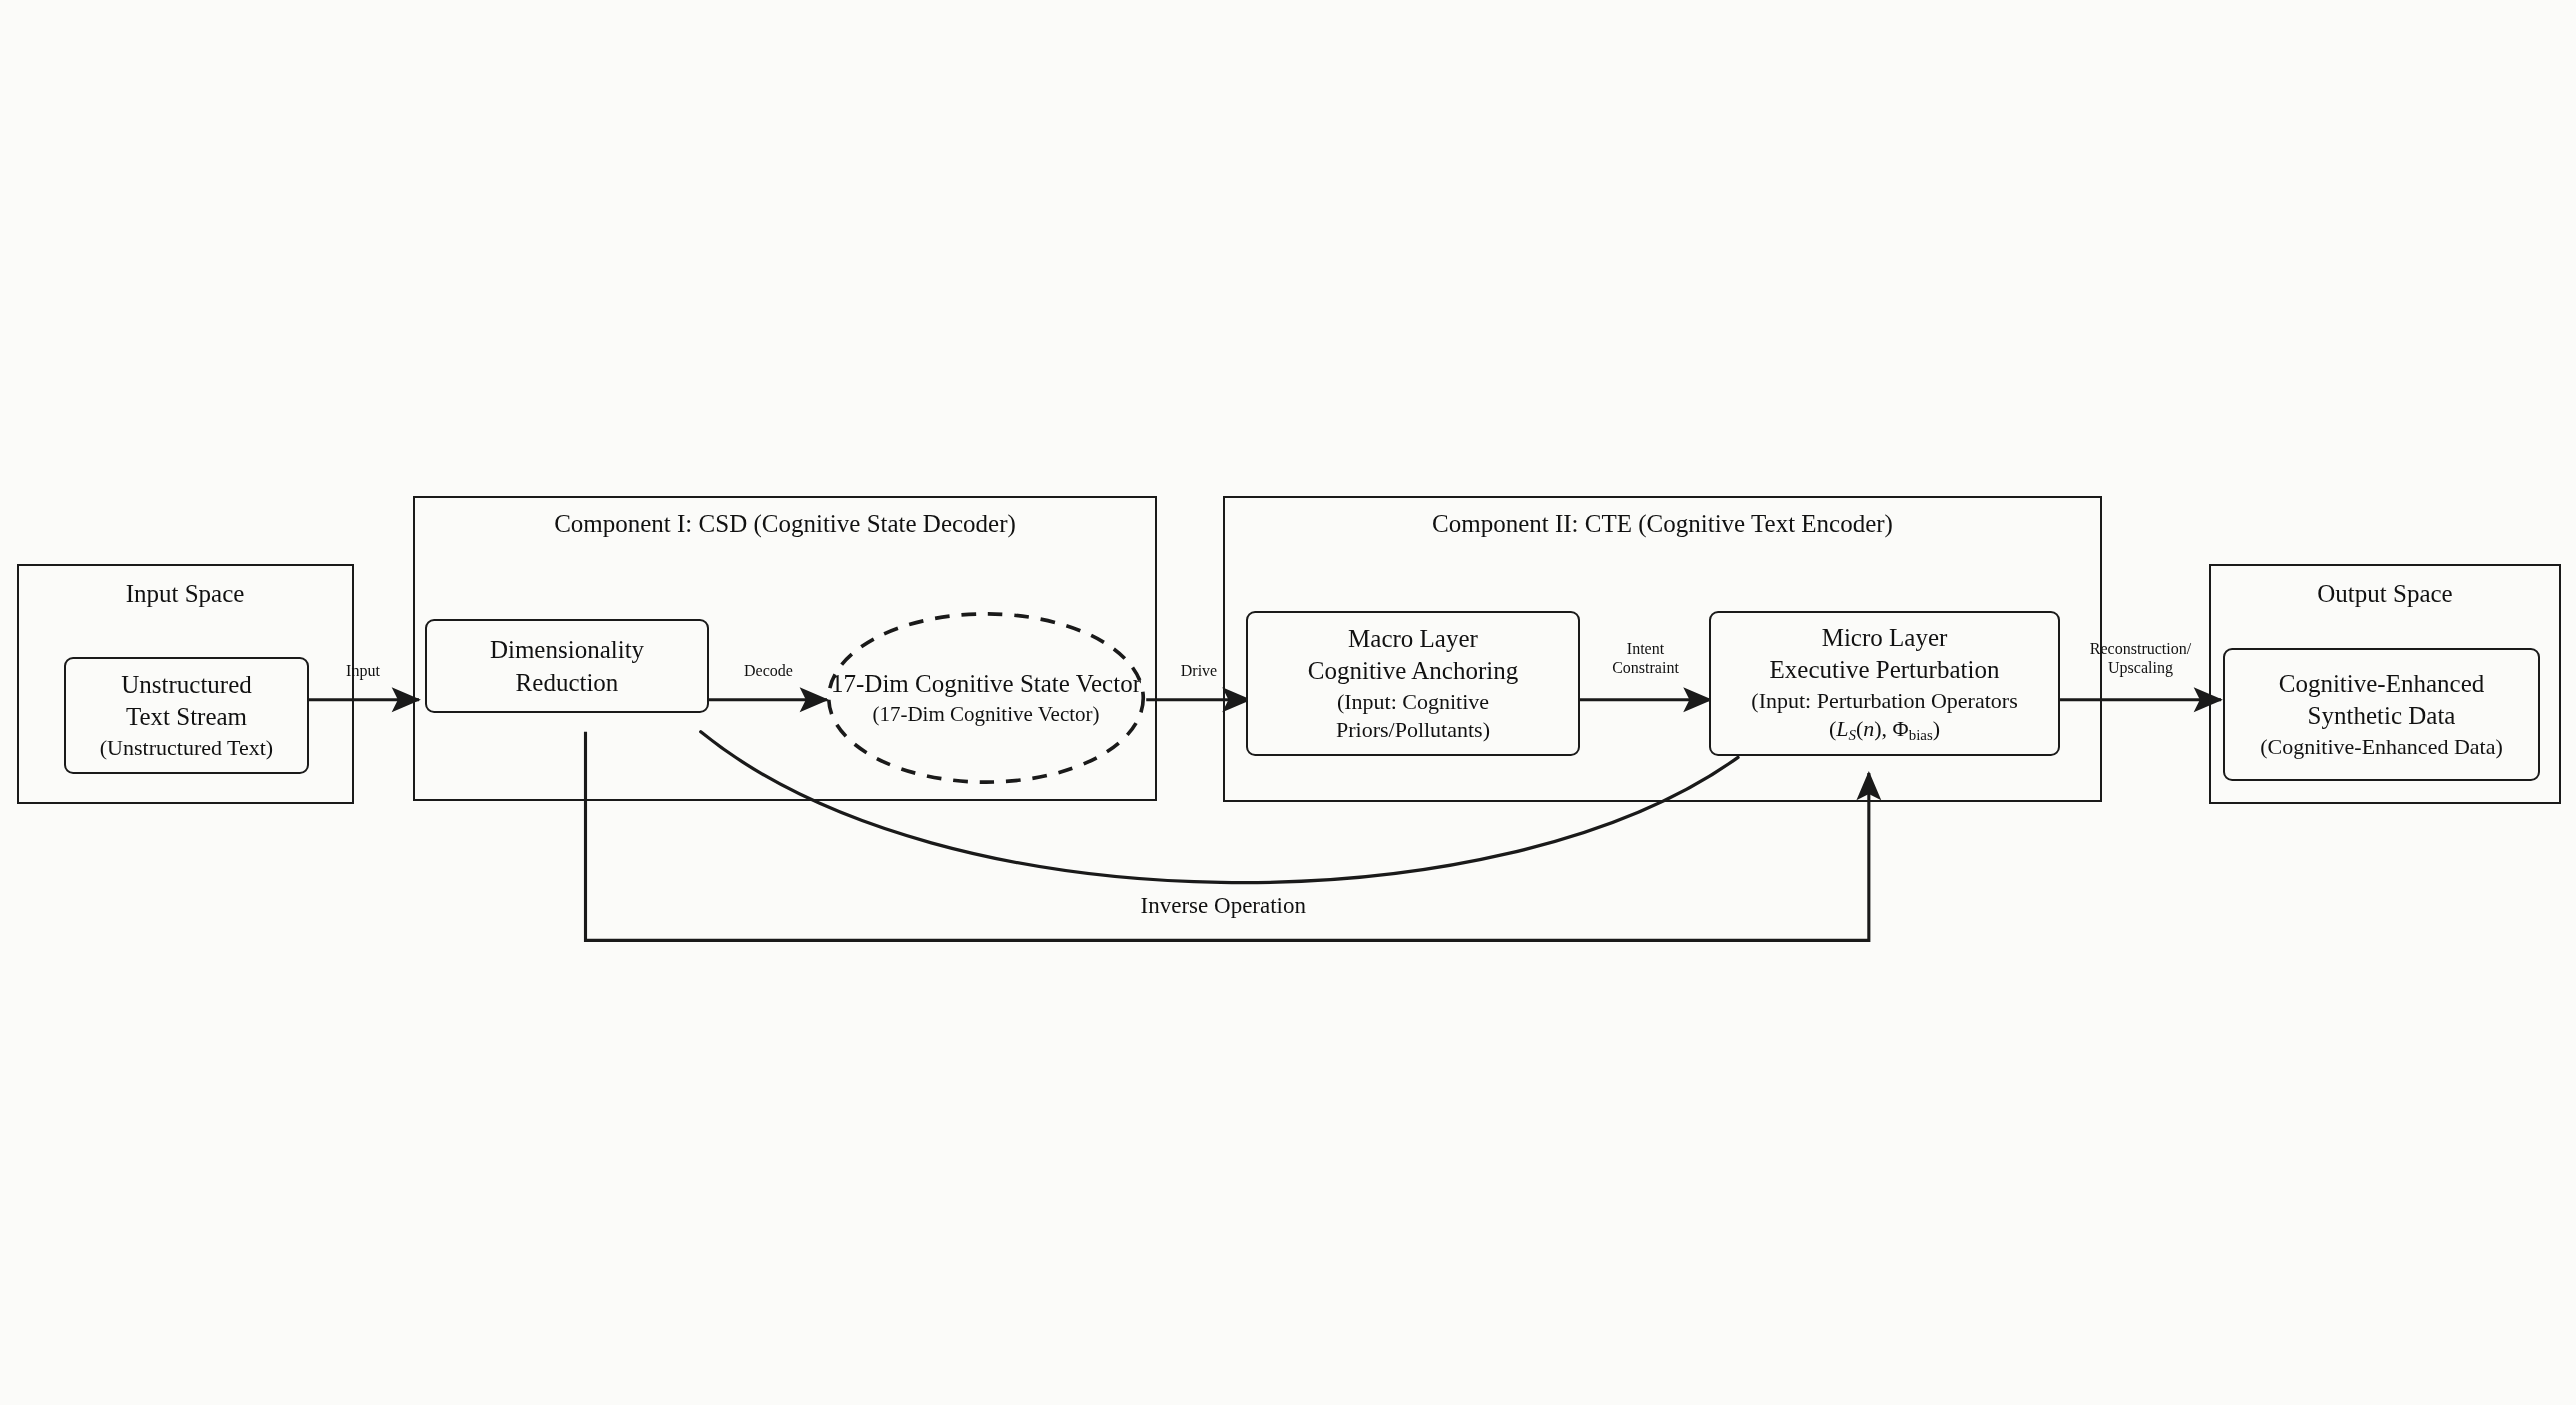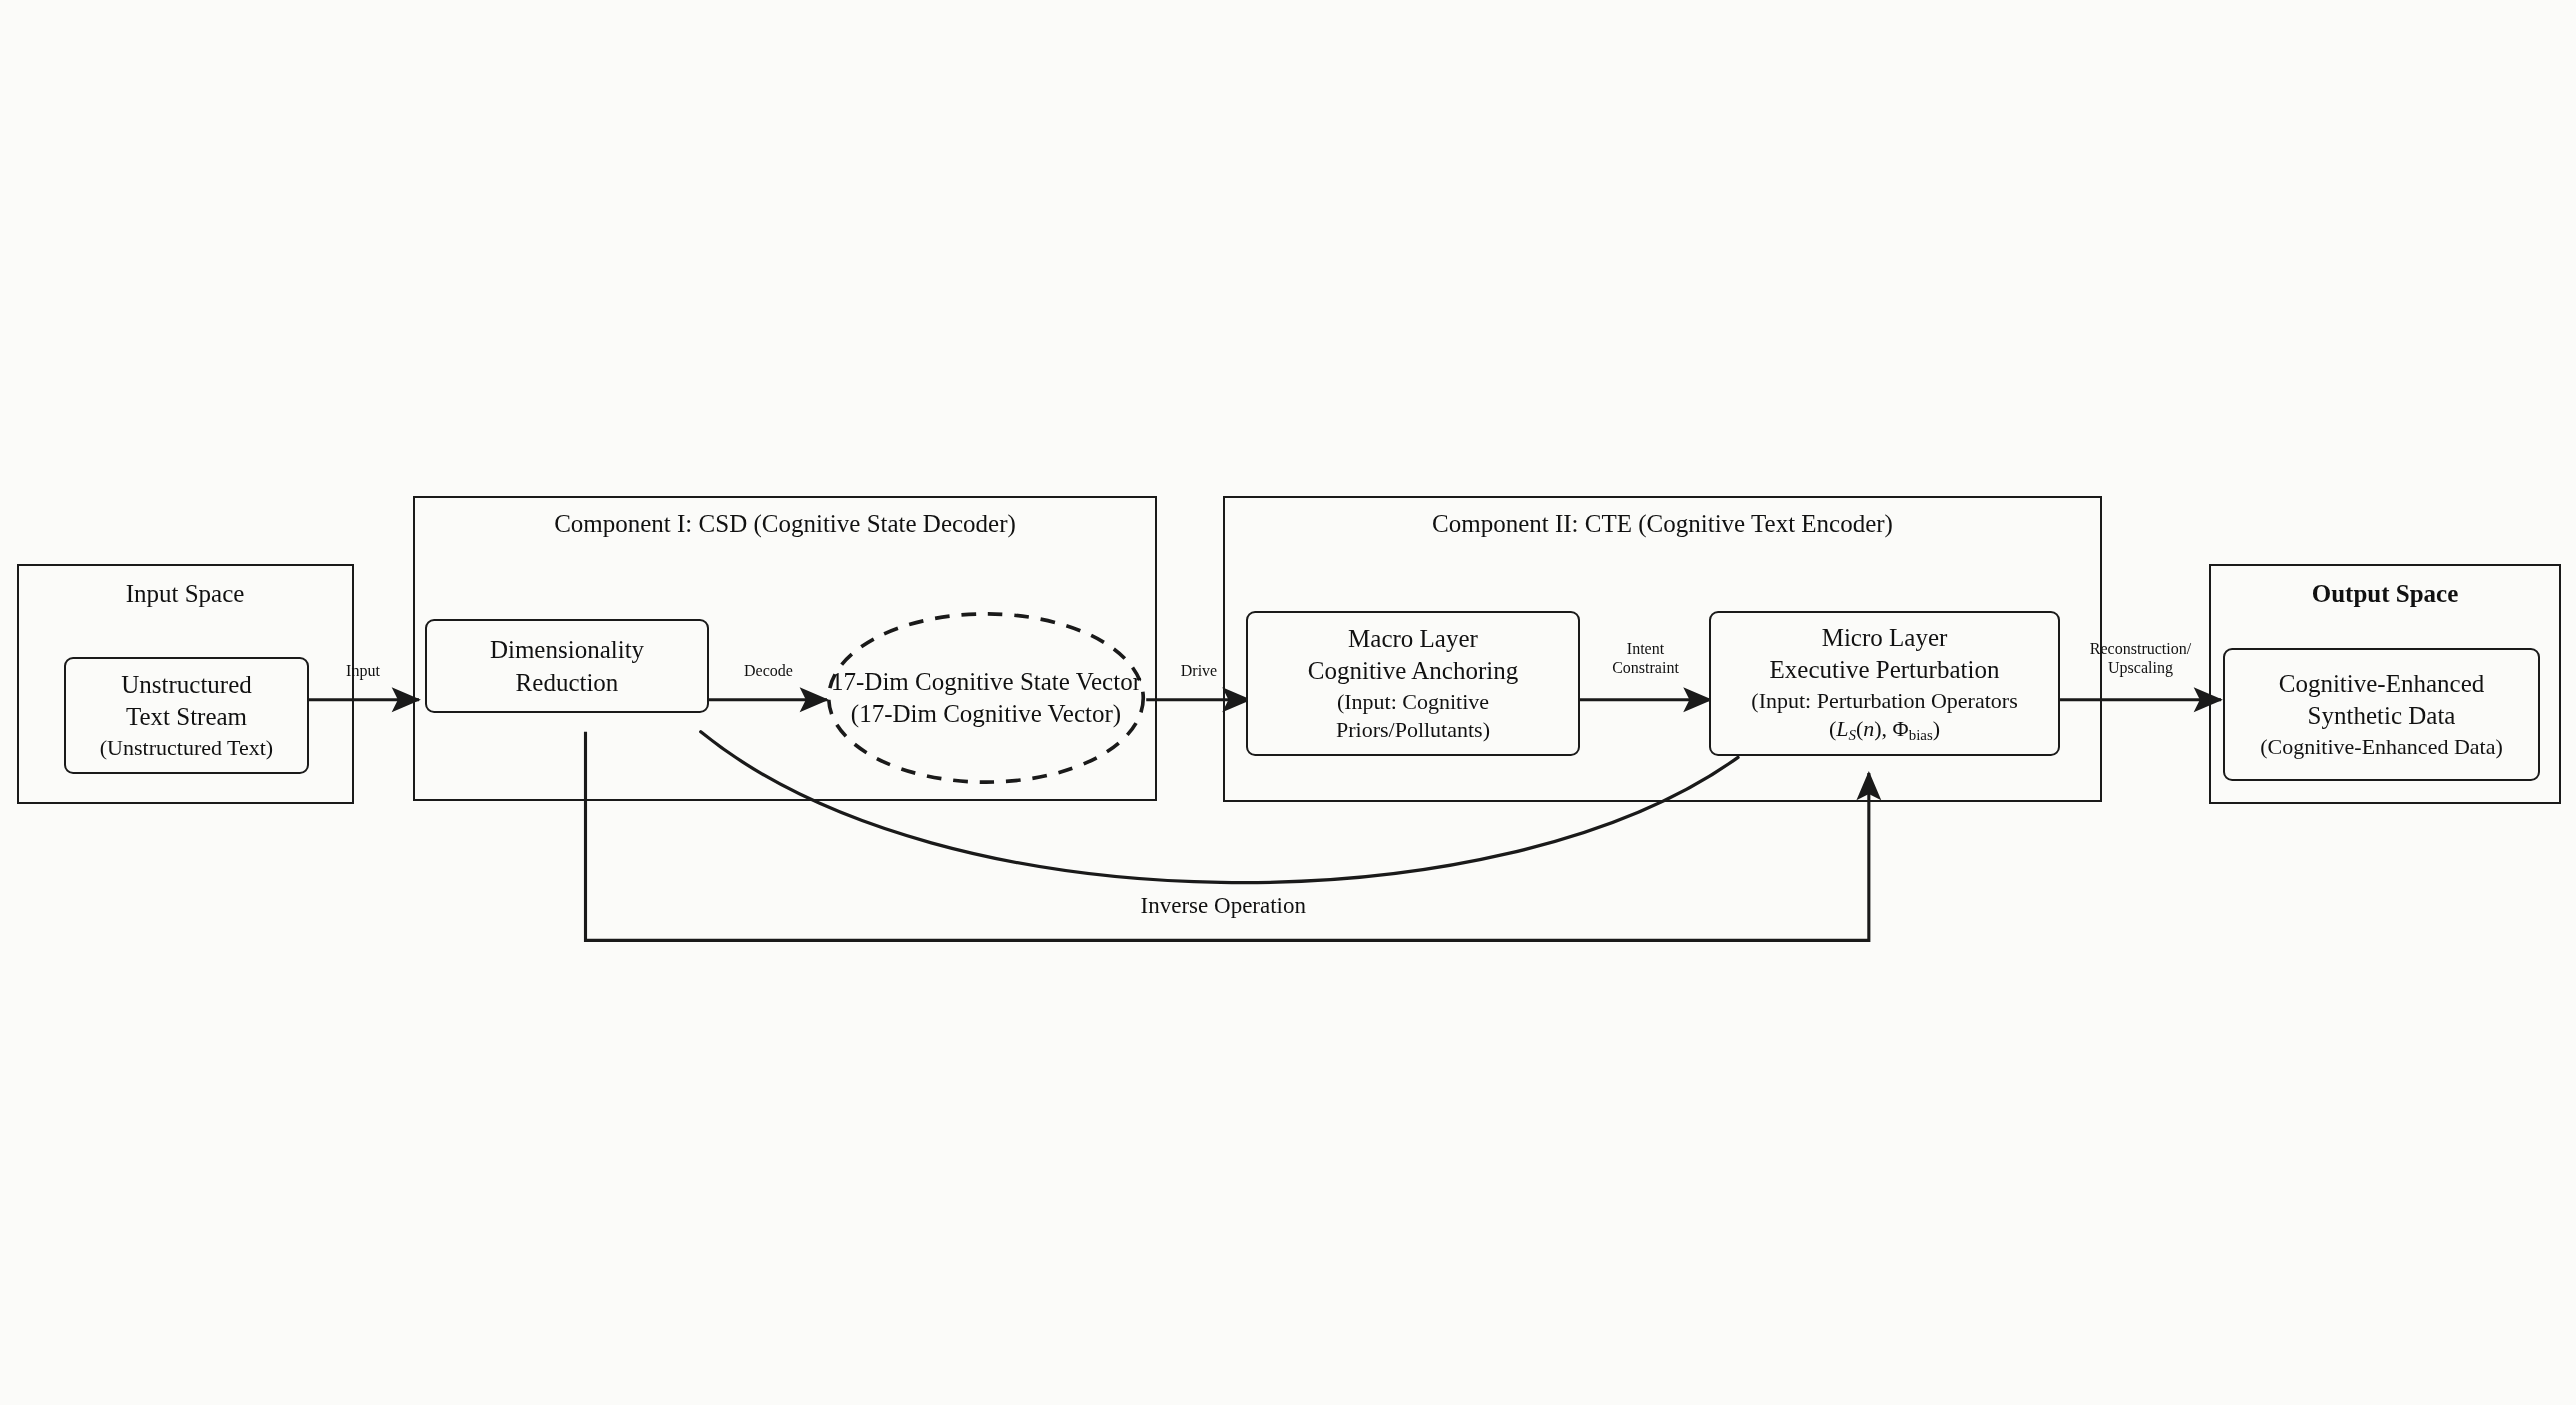--- a/index.html
+++ b/index.html
@@ -73,21 +73,21 @@
     justify-content: center;
   }
   .ellipse-text {
     text-align: center;
     font-size: 25px;
     line-height: 1.30;
     z-index: 2;
     position: relative;
   }
   .ellipse-text .sub {
-    font-size: 25px;
+    font-size: 21px;
     display: block;
   }
   
   .edge-label {
     position: absolute;
     font-size: 16px;
     line-height: 1.18;
     text-align: center;
     white-space: nowrap;
     background: transparent;
@@ -177,21 +177,21 @@
   <div class="box inner-box" style="left:1709px; top:611px; width:351px; height:145px;">
     <div class="box-text">
       <span class="big">Micro Layer</span>
       <span class="big">Executive Perturbation</span>
       <span class="sub">(Input: Perturbation Operators</span>
       <span class="sub">(<span class="mi">L</span><span class="sb mi">S</span>(<span class="mi">n</span>),&nbsp;Φ<span class="sb">bias</span>)</span>
     </div>
   </div>
 
   <div class="box outer-box" style="left:2209px; top:564px; width:352px; height:240px;"></div>
-  <div class="group-title" style="left:2209px; width:352px; top:580px;font-weight:bold;">Output Space</div>
+  <div class="group-title" style="left:2209px; width:352px; top:580px;">Output Space</div>
   <div class="box inner-box" style="left:2223px; top:648px; width:317px; height:133px;">
     <div class="box-text">
       <span class="big">Cognitive-Enhanced</span>
       <span class="big">Synthetic Data</span>
       <span class="sub">(Cognitive-Enhanced Data)</span>
     </div>
   </div>
 
   <div class="edge-label" style="left:307px; width:112px; top:662px;">Input</div>
 

